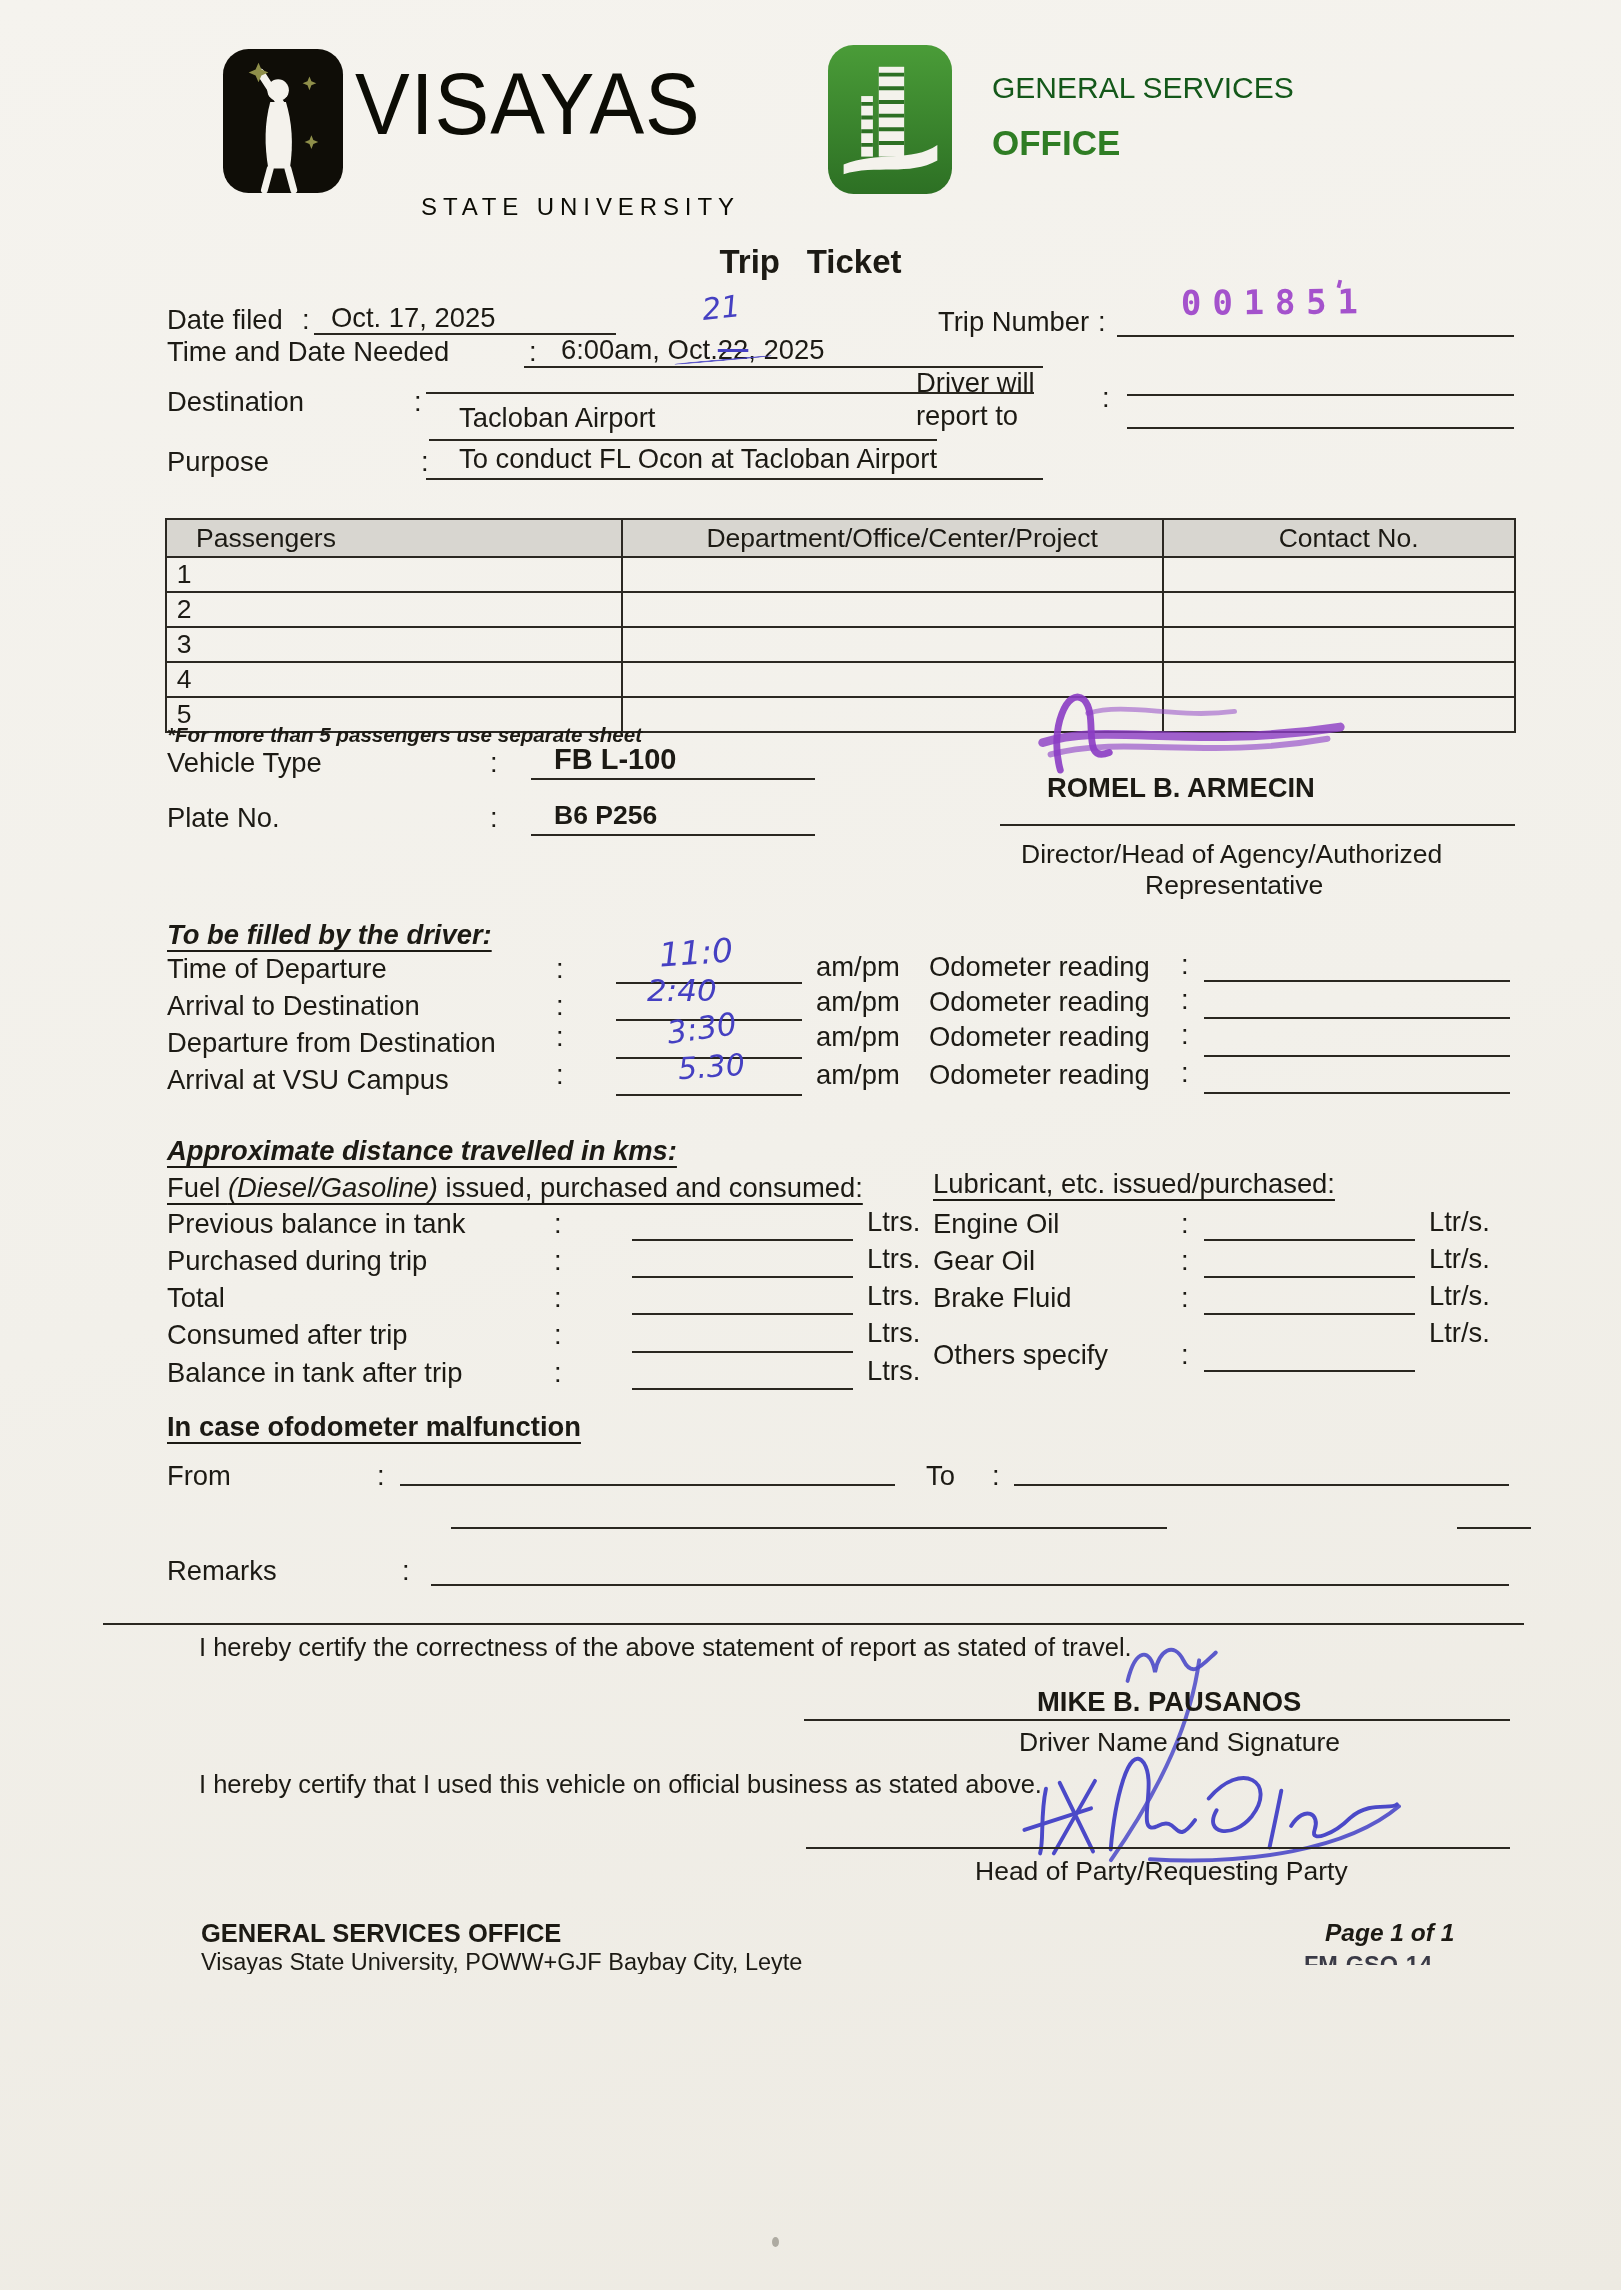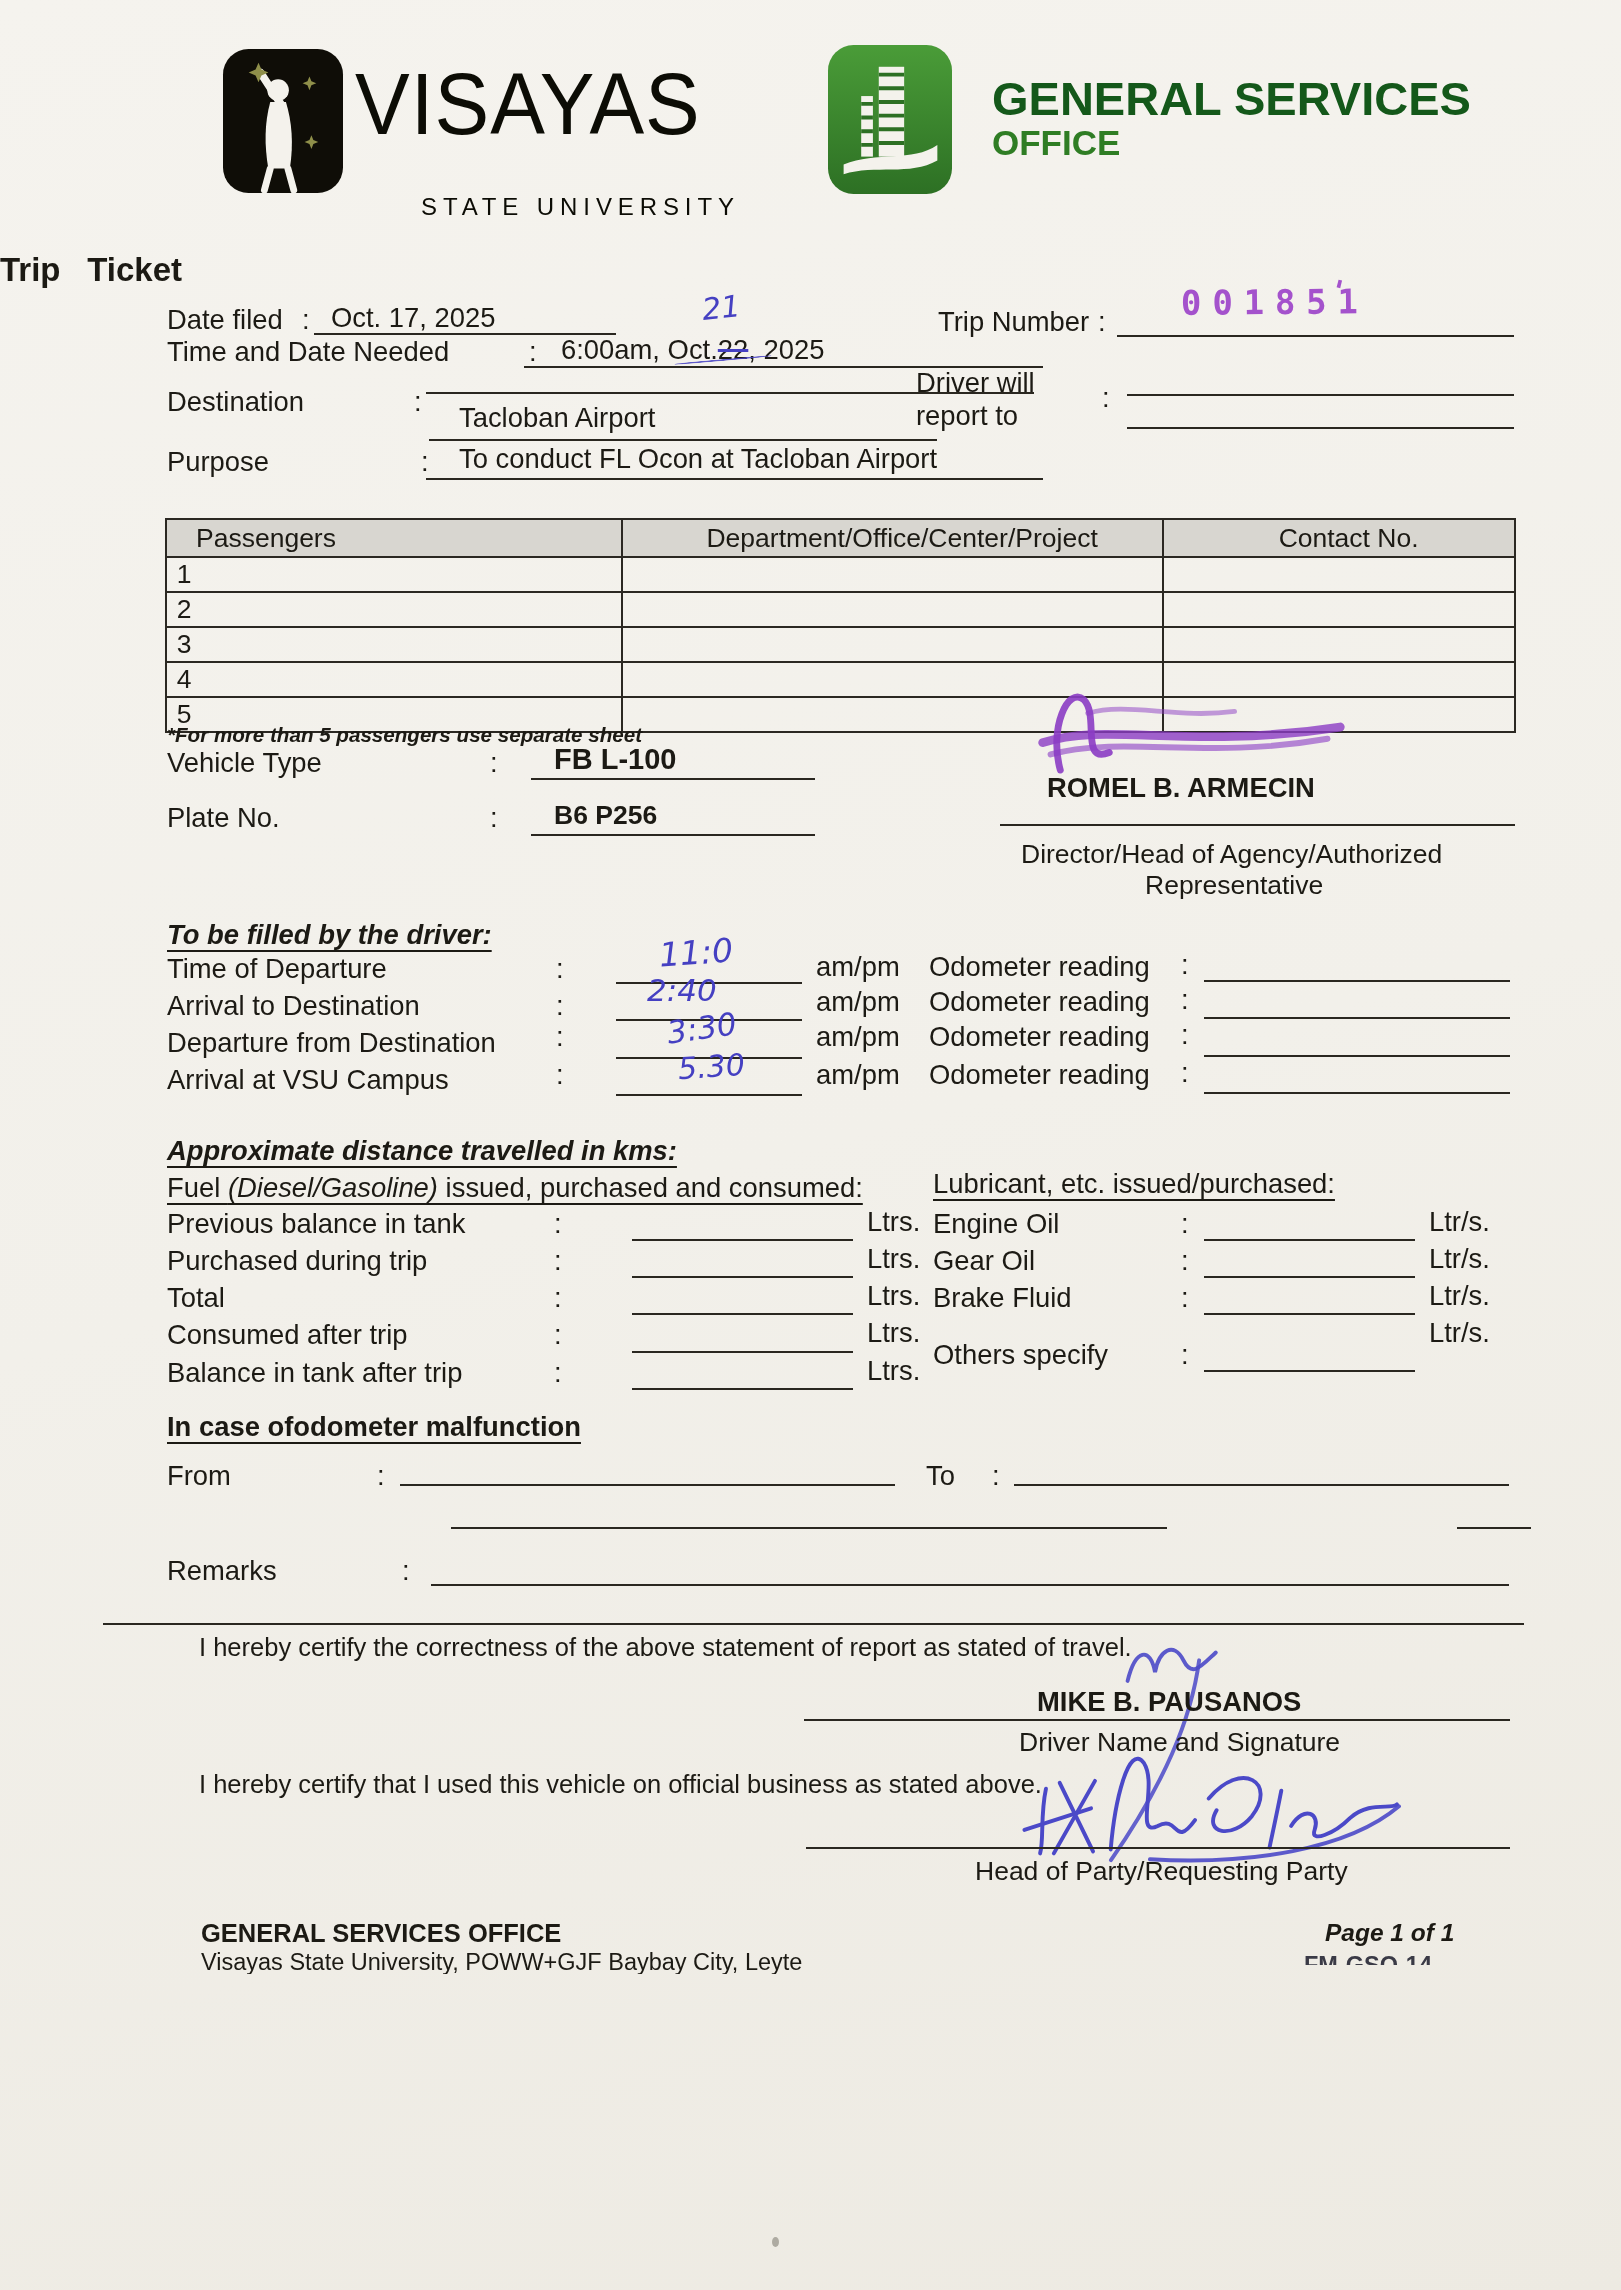--- a/index.html
+++ b/index.html
@@ -20,23 +20,23 @@
   .swoosh{position:absolute;width:98px;height:0;border-top:2.9px solid #4540c2;
           border-radius:60%;transform:rotate(-5deg);opacity:.85;}
   
   .vsu-logo{position:absolute;left:223px;top:49px;width:120px;height:144px;
             background:#0f0d07;border-radius:25.5px;}
   .gso-logo{position:absolute;left:828px;top:45px;width:124px;height:149px;
             background:linear-gradient(180deg,#4a9c38,#2d7024);border-radius:25.5px;}
   .wordmark{position:absolute;left:355px;top:55px;font-size:82px;font-weight:400;
             letter-spacing:1px;color:#0c0c05;transform:scaleY(1.06);transform-origin:top left;}
   .wordsub{position:absolute;left:421px;top:149px;font-size:24px;letter-spacing:5.9px;color:#0c0c05;margin-top:44px;}
-  .gso-name{position:absolute;left:992px;top:71px;font-size:47px;font-weight:bold;color:#14581a;}
+  .gso-name{position:absolute;left:992px;top:71px;font-size:30px;font-weight:normal;color:#14581a;}
   .gso-sub{position:absolute;left:992px;top:123px;font-size:35px;font-weight:bold;color:#2f7d24;}
-  .title-wrap{position:absolute;left:0;top:251px;width:1621px;text-align:left;}
+  .title-wrap{position:absolute;left:0;top:243px;width:1621px;text-align:center;}
   .title-wrap span{font-size:33px;font-weight:bold;word-spacing:17.6px;}
   
   .ptable{position:absolute;left:165px;top:518px;width:1349px;border-collapse:collapse;
           table-layout:fixed;font-size:26.5px;border:2.9px solid #26231d;}
   .ptable th,.ptable td{border:2px solid #2b2822;padding:0 9.8px;height:33px;
           font-weight:normal;text-align:left;overflow:hidden;}
   .ptable thead th{background:#d8d6d0;height:36px;padding-left:29px;}
   .ptable .c{text-align:center;}
   .sig{position:absolute;}
   .clip{position:absolute;overflow:hidden;}

